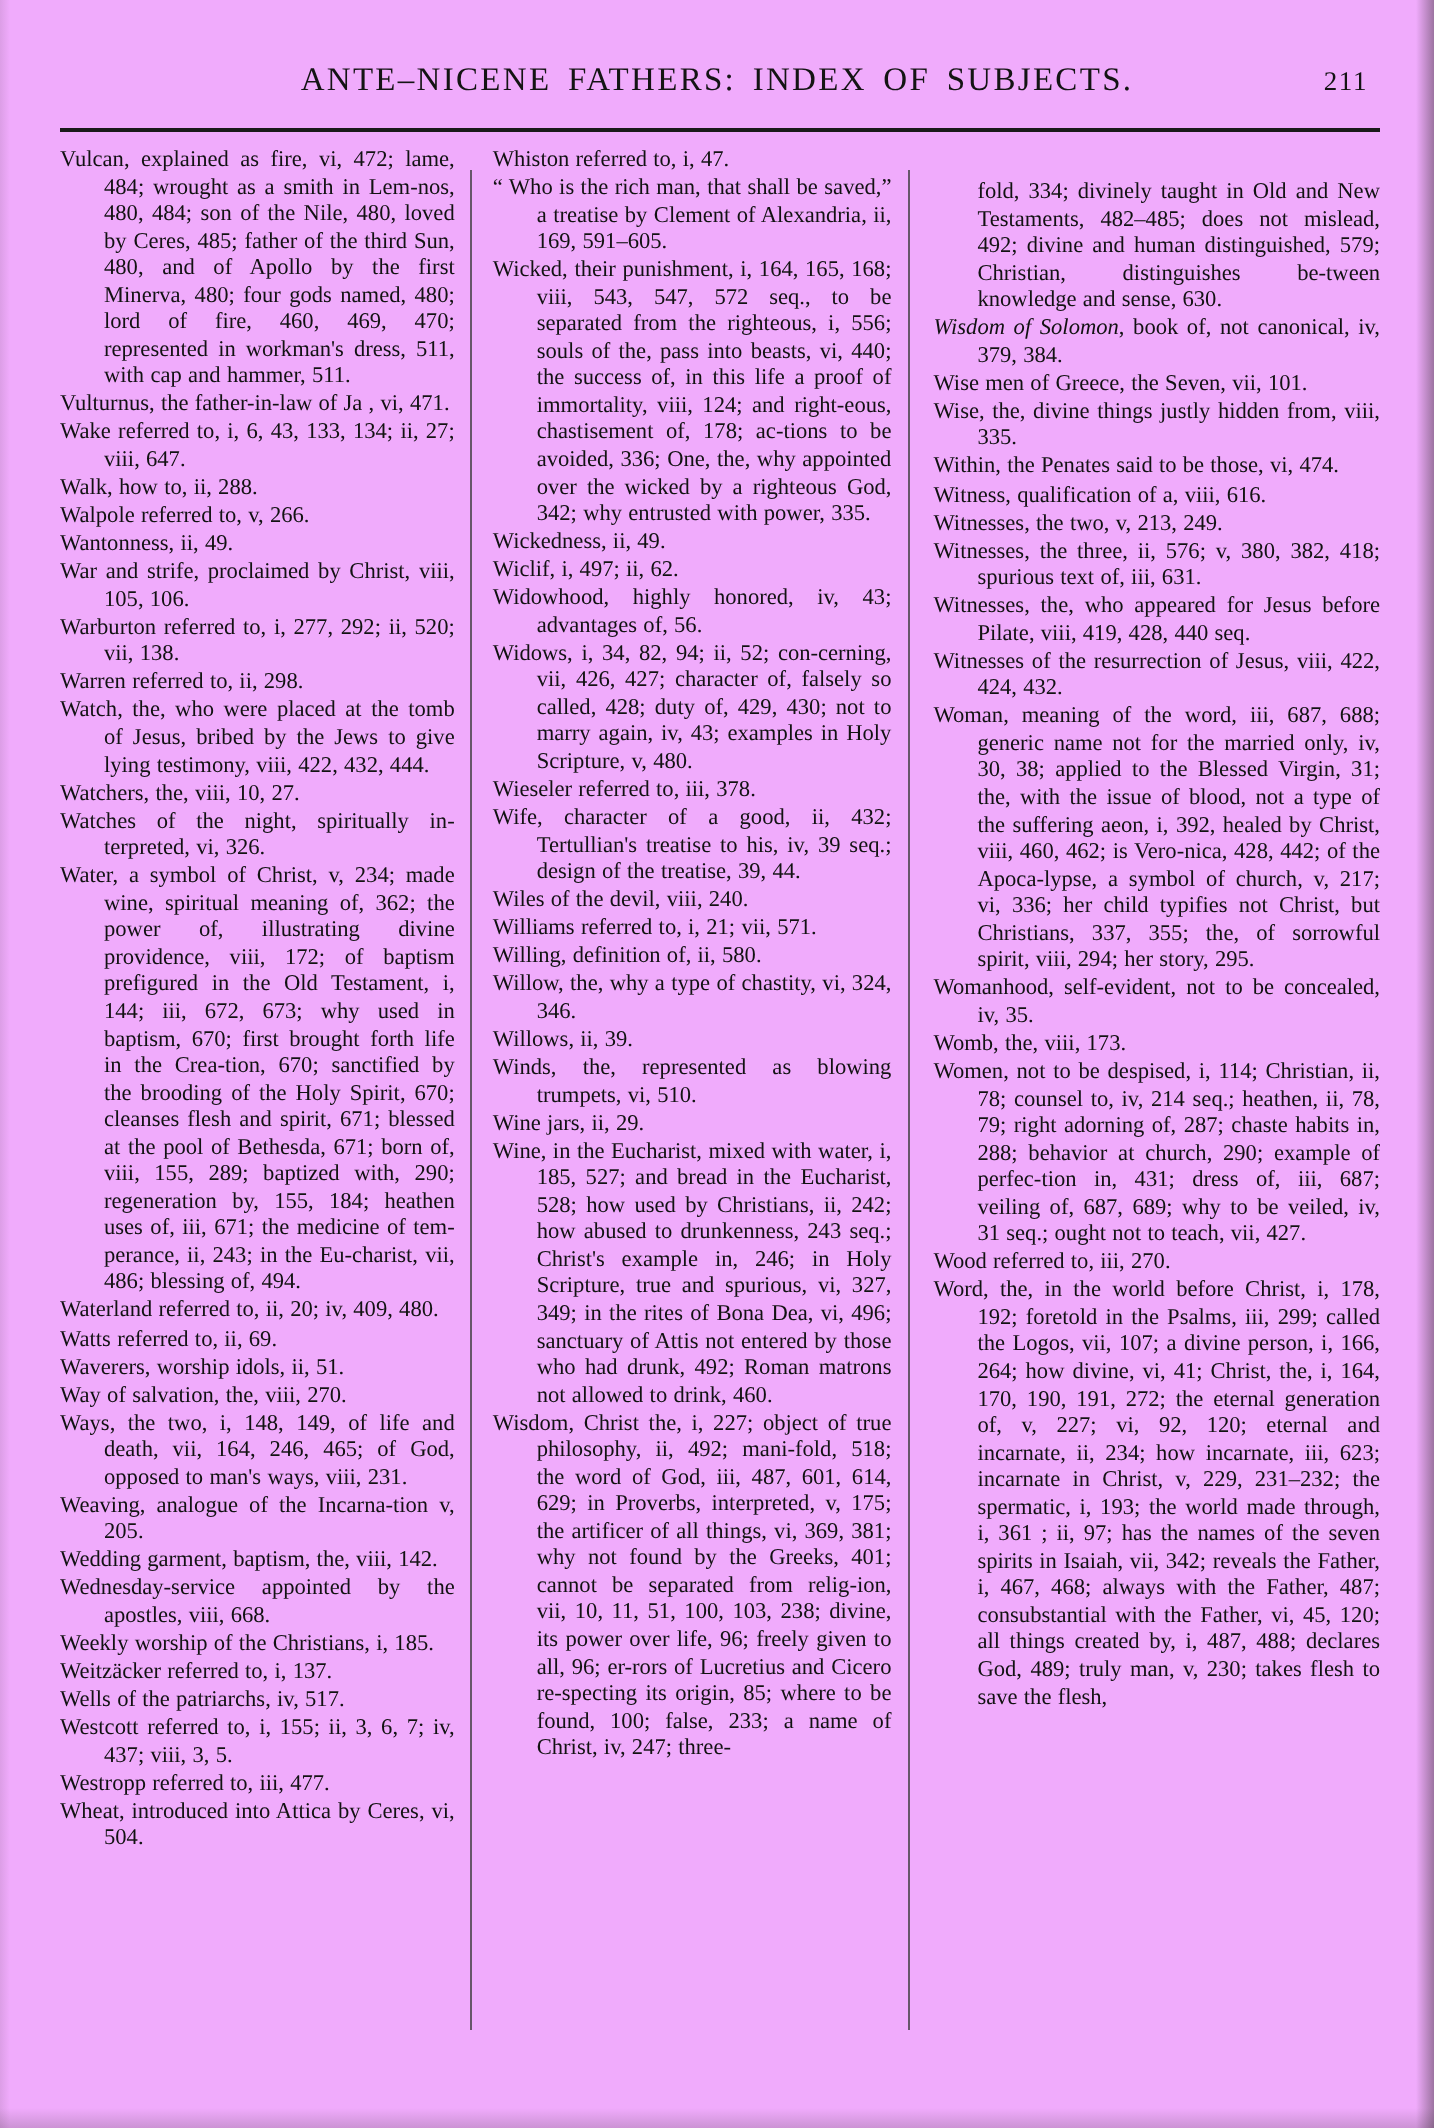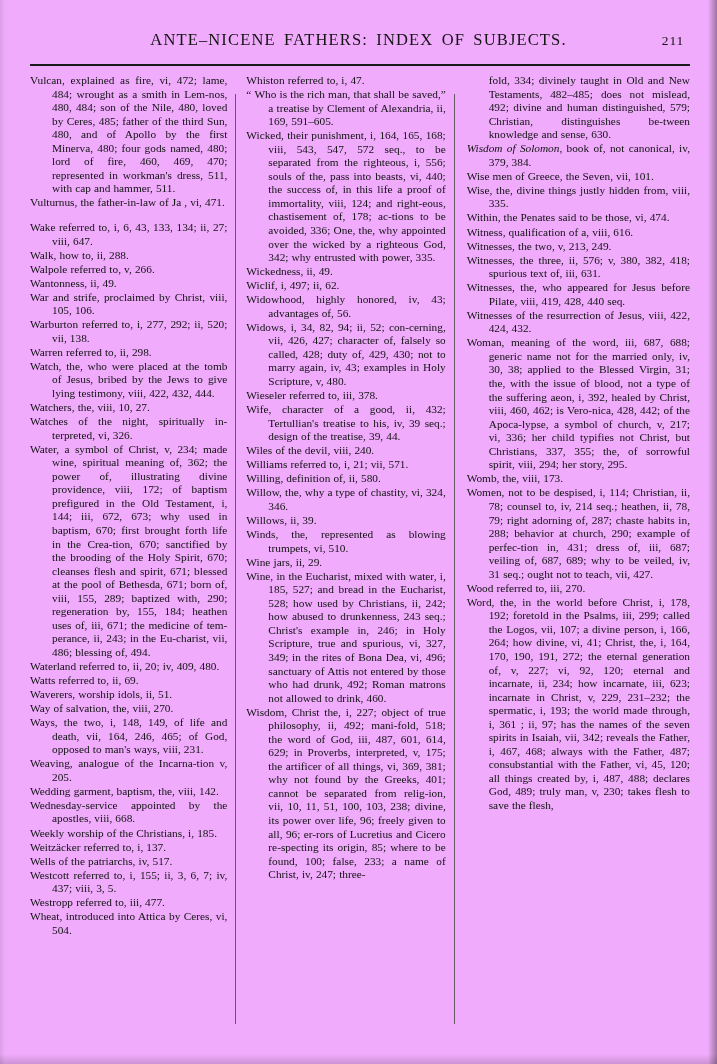--- a/index.html
+++ b/index.html
@@ -78,21 +78,21 @@
     background: #1a1a1a;
   }
 
   .columns {
     position: absolute;
     left: 30px;
     top: 74px;
     width: 660px;
     height: 950px;
     display: flex;
-    align-items: flex-end;
+    align-items: center;
   }
   .col {
     box-sizing: border-box;
     height: 950px;
     overflow: hidden;
   }
   .col-1 { width: 206px; padding-right: 8px; }
   .col-2 { width: 218px; padding-left: 10px; padding-right: 8px; }
   .col-3 { width: 236px; padding-left: 12px; margin-top: 32px; }
 
@@ -113,21 +113,21 @@
     margin: 0 0 0.5px 0;
     padding-left: 22px;
     text-indent: -22px;
     hyphens: manual;
     word-spacing: 0.3px;
   }
   .entry.cont {
     padding-left: 22px;
     text-indent: 0;
   }
-  .entry.gap { margin-top: 11px; }
+  .entry.gap { }
   .entry .it { font-style: italic; }
 
   
   .col { color: #121212; }
 </style>
 </head>
 <body>
 
 <div class="page">
 
@@ -195,20 +195,21 @@
         <p class="entry"><span class="it">Wisdom of Solomon</span>, book of, not canonical, iv, 379, 384.</p>
         <p class="entry">Wise men of Greece, the Seven, vii, 101.</p>
         <p class="entry">Wise, the, divine things justly hidden from, viii, 335.</p>
         <p class="entry">Within, the Penates said to be those, vi, 474.</p>
         <p class="entry">Witness, qualification of a, viii, 616.</p>
         <p class="entry">Witnesses, the two, v, 213, 249.</p>
         <p class="entry">Witnesses, the three, ii, 576; v, 380, 382, 418; spurious text of, iii, 631.</p>
         <p class="entry">Witnesses, the, who appeared for Jesus before Pilate, viii, 419, 428, 440 seq.</p>
         <p class="entry">Witnesses of the resurrection of Jesus, viii, 422, 424, 432.</p>
         <p class="entry">Woman, meaning of the word, iii, 687, 688; generic name not for the married only, iv, 30, 38; applied to the Blessed Virgin, 31; the, with the issue of blood, not a type of the suffering aeon, i, 392, healed by Christ, viii, 460, 462; is Vero-nica, 428, 442; of the Apoca-lypse, a symbol of church, v, 217; vi, 336; her child typifies not Christ, but Christians, 337, 355; the, of sorrowful spirit, viii, 294; her story, 295.</p>
+        <p class="entry">Womanhood, self-evident, not to be concealed, iv, 35.</p>
         <p class="entry">Womb, the, viii, 173.</p>
         <p class="entry">Women, not to be despised, i, 114; Christian, ii, 78; counsel to, iv, 214 seq.; heathen, ii, 78, 79; right adorning of, 287; chaste habits in, 288; behavior at church, 290; example of perfec-tion in, 431; dress of, iii, 687; veiling of, 687, 689; why to be veiled, iv, 31 seq.; ought not to teach, vii, 427.</p>
         <p class="entry">Wood referred to, iii, 270.</p>
         <p class="entry">Word, the, in the world before Christ, i, 178, 192; foretold in the Psalms, iii, 299; called the Logos, vii, 107; a divine person, i, 166, 264; how divine, vi, 41; Christ, the, i, 164, 170, 190, 191, 272; the eternal generation of, v, 227; vi, 92, 120; eternal and incarnate, ii, 234; how incarnate, iii, 623; incarnate in Christ, v, 229, 231–232; the spermatic, i, 193; the world made through, i, 361 ; ii, 97; has the names of the seven spirits in Isaiah, vii, 342; reveals the Father, i, 467, 468; always with the Father, 487; consubstantial with the Father, vi, 45, 120; all things created by, i, 487, 488; declares God, 489; truly man, v, 230; takes flesh to save the flesh,</p>
       </div>
   </div>
 
   <div class="scan-edge-left"></div>
   <div class="scan-edge-right"></div>
   <div class="scan-edge-bottom"></div>

